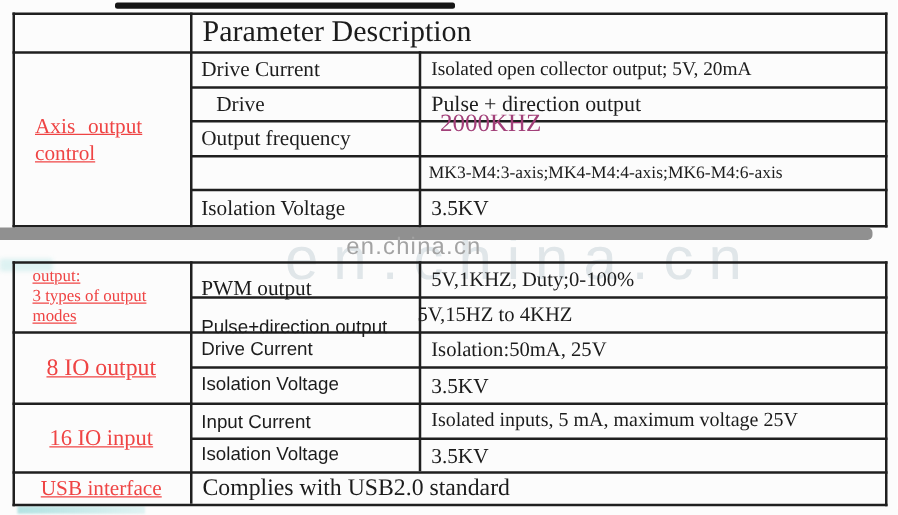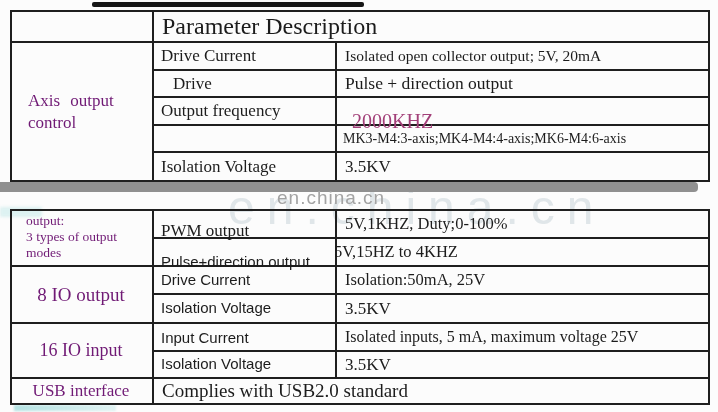--- a/index.html
+++ b/index.html
@@ -18,21 +18,21 @@
     position:absolute;
     display:flex;
     align-items:center;
     box-sizing:border-box;
     line-height:1.12;
     white-space:nowrap;
     overflow:visible;
   }
   .serif{font-family:"Liberation Serif", serif;}
   .sans{font-family:"Liberation Sans", sans-serif;}
-  .teal{color:#701a75;}
+  .teal{color:#ef4444;text-decoration:underline;}
   .magenta{color:#a24079;}
   .center{justify-content:center;}
   .prewrap{white-space:pre-line;}
   .band{
     position:absolute;
     left:0;top:182px;width:698px;height:10px;
     background:#909090;
     border-radius:0 4px 4px 0;
   }
   .wm-small{
@@ -108,21 +108,21 @@
   <div class="cell serif teal prewrap" style="left:10px;top:43px;width:142px;height:137px;padding-left:18px;font-size:17px;word-spacing:6px;line-height:1.25;">Axis output
 control</div>
 
   <div class="cell serif" style="left:152px;top:43px;width:183px;height:26px;padding-left:9px;font-size:17px;">Drive Current</div>
   <div class="cell serif" style="left:335px;top:43px;width:373px;height:26px;padding-left:10px;font-size:15.5px;">Isolated open collector output; 5V, 20mA</div>
 
   <div class="cell serif" style="left:152px;top:71px;width:183px;height:25px;padding-left:9px;font-size:17px;margin-left:12px;">Drive</div>
   <div class="cell serif" style="left:335px;top:71px;width:373px;height:25px;padding-left:10px;font-size:17.5px;">Pulse + direction output</div>
 
   <div class="cell serif" style="left:152px;top:98px;width:183px;height:26px;padding-left:9px;font-size:17px;">Output frequency</div>
-  <div class="cell serif magenta" style="left:335px;top:108px;width:373px;height:26px;padding-left:17px;font-size:20px;">2000KHZ</div>
+  <div class="cell serif magenta" style="left:335px;top:86px;width:373px;height:26px;padding-left:17px;font-size:20px;">2000KHZ</div>
 
   <div class="cell serif" style="left:335px;top:126px;width:373px;height:25px;padding-left:8px;font-size:14px;">MK3-M4:3-axis;MK4-M4:4-axis;MK6-M4:6-axis</div>
 
   <div class="cell serif" style="left:152px;top:153px;width:183px;height:27px;padding-left:9px;font-size:17px;">Isolation Voltage</div>
   <div class="cell serif" style="left:335px;top:153px;width:373px;height:27px;padding-left:10px;font-size:17px;">3.5KV</div>
 
   <div class="band"></div>
   <div class="wm-small">en.china.cn</div>
 
   <div class="cell serif teal prewrap" style="left:10px;top:211px;width:142px;height:54px;padding-left:16px;font-size:13.5px;line-height:1.18;align-items:flex-start;padding-top:2px;">output:

